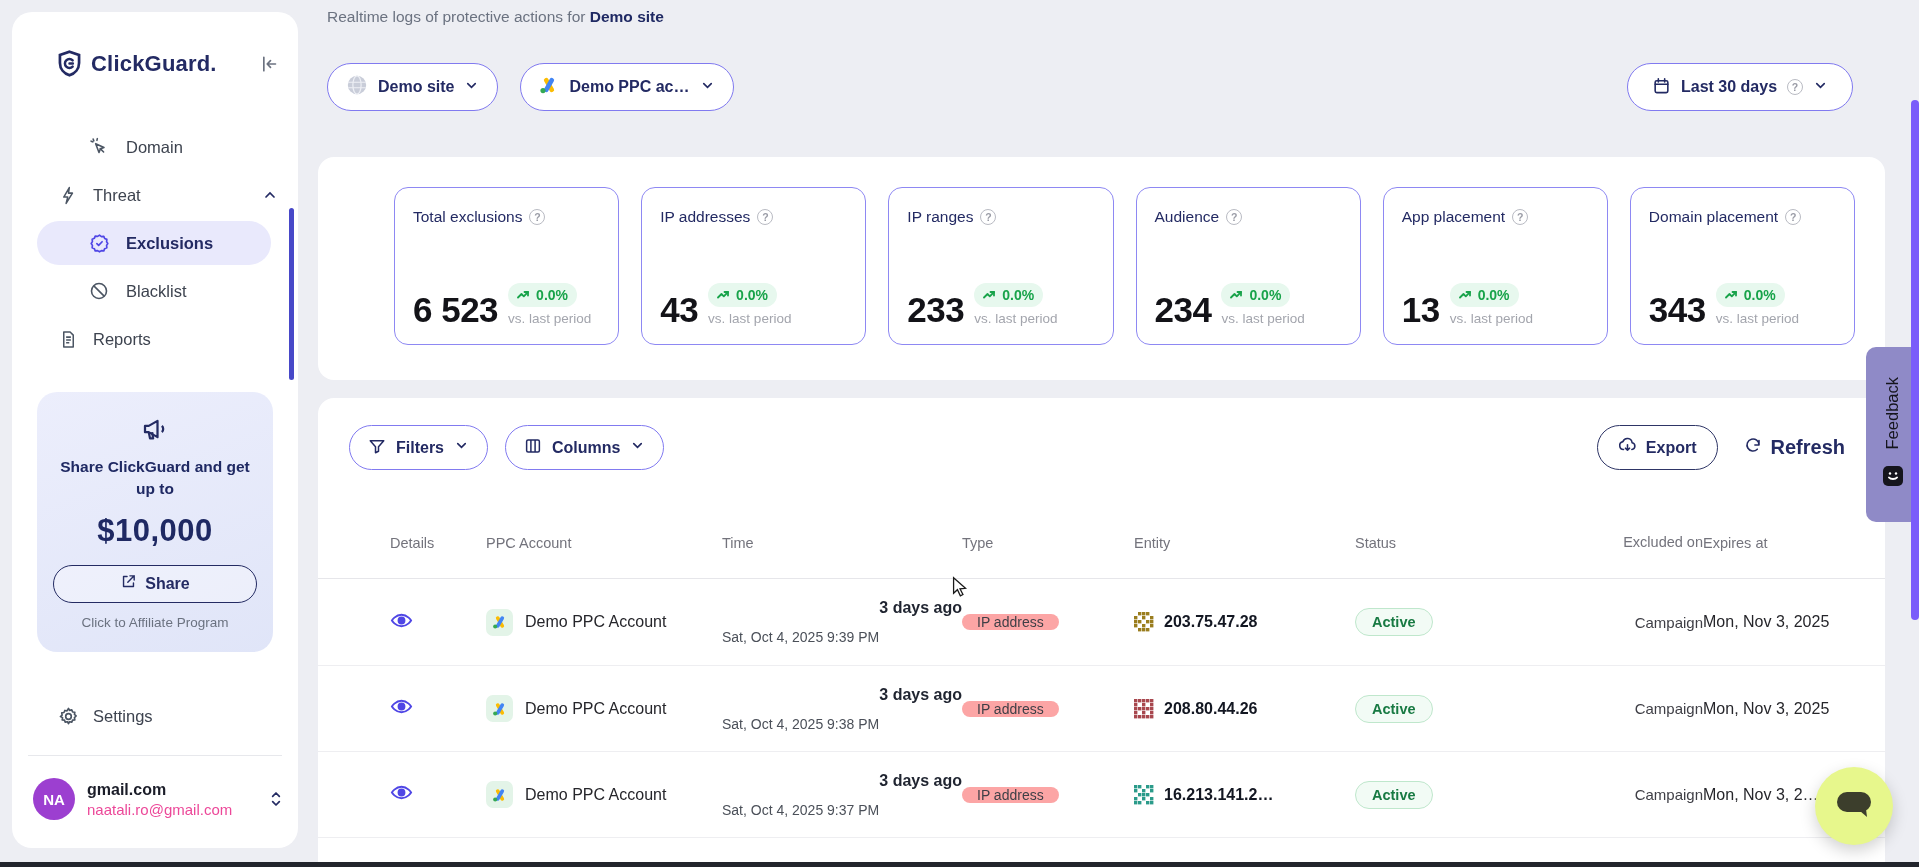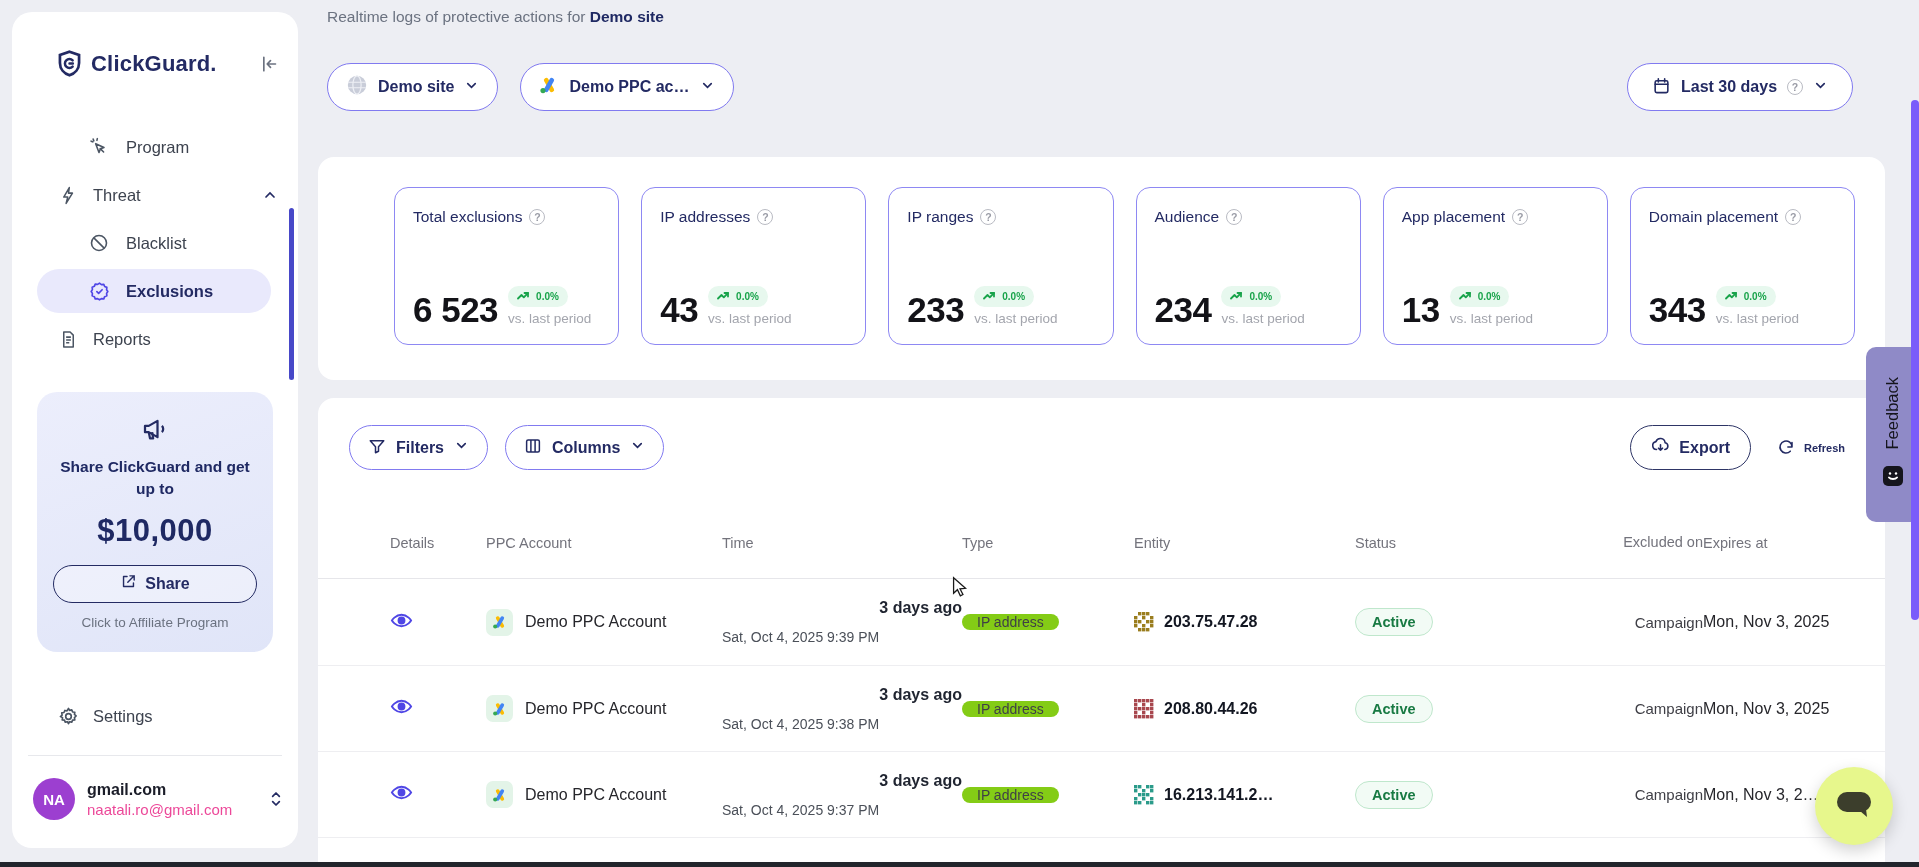--- a/index.html
+++ b/index.html
@@ -61,45 +61,45 @@
   .date-pill{ position:absolute; left:1627px; top:63px; width:226px; justify-content:center; }
 
   
   .stats-panel{ position:absolute; left:318px; top:157px; width:1567px; height:223px; background:#fff; border-radius:16px;padding-left:46px; }
   .stats-wrap{ display:flex; gap:22px; padding:30px; }
   .stat-card{ flex:1; height:158px; border:1.5px solid #8e88f3; border-radius:14px; padding:20px 18px 18px; display:flex; flex-direction:column; }
   .stat-title{ display:flex; align-items:center; gap:7px; font-size:15.5px; font-weight:500; color:#232a63; }
   .stat-bottom{ margin-top:auto; display:flex; align-items:flex-end; gap:10px; }
   .stat-value{ font-size:35px; font-weight:bold; color:#131318; letter-spacing:-.5px; line-height:.95; }
   .stat-badge{ display:inline-flex; align-items:center; gap:5px; background:#e7f8ee; border-radius:999px; padding:4px 9px;
-    color:var(--green); font-size:10px; font-weight:600; }
+    color:var(--green); font-size:14px; font-weight:600; }
   .stat-caption{ font-size:13.5px; color:#a3a5ad; margin-top:4px; }
   .help{ width:16px; height:16px; border-radius:50%; border:1.4px solid #b9bbc3; color:#9a9ca6; font-size:10.5px; font-weight:bold;
     display:inline-flex; align-items:center; justify-content:center; flex:none; }
 
   
   .table-panel{ position:absolute; left:318px; top:398px; width:1567px; height:470px; background:#fff; border-radius:16px 16px 0 0; overflow:hidden; }
   .toolbar{ display:flex; align-items:center; margin:27px 40px 0 31px; }
   .toolbar .pill{ height:45px; border-width:1.3px; }
   .tb-gap{ width:17px; }
   .export-btn{ margin-left:auto; height:45px; border:1.3px solid #2e3566; border-radius:999px; background:#fff;
     display:inline-flex; align-items:center; gap:9px; padding:0 20px; font-size:16px; font-weight:600; color:#242b63; cursor:pointer; }
-  .refresh-btn{ margin-left:26px; display:inline-flex; align-items:center; gap:9px; font-size:11px; font-weight:600; color:#242b63; cursor:pointer; }
+  .refresh-btn{ margin-left:26px; display:inline-flex; align-items:center; gap:9px; font-size:20px; font-weight:600; color:#242b63; cursor:pointer; }
 
   .t-head,.t-row{ display:grid; grid-template-columns:96px 236px 240px 172px 221px 221px 127px 1fr;
     align-items:center; padding:0 40px 0 72px; }
   .t-head{ margin-top:38px; height:71px; font-size:14.5px; color:#73737c; border-bottom:1px solid #e6e6ea; }
   .t-head .th-right{ text-align:right; } .t-head .th-wrap{ max-width:86px; margin-left:auto; line-height:1.35; text-align:right; }
   .t-row{ height:86px; font-size:16px; }
   .t-row + .t-row{ border-top:1px solid #eeeef1; }
   .cell-acc{ display:flex; align-items:center; gap:12px; color:#26262b; font-weight:500; }
   .acc-ic{ width:27px; height:27px; border-radius:7px; background:#e3f4e8; display:flex; align-items:center; justify-content:center; }
   .time-1{ color:#1f2430; font-weight:600;text-align:right; }
   .time-2{ color:#4b5059; font-size:14px; margin-top:12px; }
-  .type-badge{ display:inline-block; background:#84cc16; border-radius:999px; padding:0 15px; font-size:14px; color:#3f3f46; }
+  .type-badge{ display:inline-block; background:#fca5a5; border-radius:999px; padding:0 15px; font-size:14px; color:#3f3f46; }
   .cell-entity{ display:flex; align-items:center; gap:10px; font-weight:600; color:#131722; }
   .status-badge{ display:inline-block; border:1px solid #bfe7cc; background:#f2fbf5; border-radius:999px; padding:5px 16px;
     font-size:14.5px; font-weight:600; color:#187a43; }
   .cell-right{ text-align:right; color:#3f3f46; font-size:15px; }
   .cell-exp{ color:#26262b; white-space:nowrap; overflow:hidden; }
 
   
   .feedback-tab{ position:absolute; left:1866px; top:347px; width:53px; height:175px; background:#8f8ac7; border-radius:10px 0 0 10px;
     display:flex; flex-direction:column; align-items:center; justify-content:center; gap:14px; cursor:pointer; z-index:30; }
   .feedback-label{ writing-mode:vertical-rl; transform:rotate(180deg); font-size:16.5px; color:#15151d; }
@@ -129,52 +129,52 @@
   </div>
 
   <nav class="nav">
     <div class="nav-item lvl2">
       <span class="ic">
         <svg width="20" height="20" viewBox="0 0 24 24" fill="none" stroke="currentColor" stroke-width="1.9" stroke-linecap="round" stroke-linejoin="round">
             <path d="M8 8l10 4.5-4.2 1.6L12 18.5 8 8z"></path>
             <path d="M13.5 14l4 4M5 2.5l.8 2M2.5 5l2 .8M10 2l-.5 2"></path>
           </svg>
       </span>
-      <span class="lbl">Program</span>
+      <span class="lbl">Domain</span>
     </div>
     <div class="nav-item lvl1">
       <span class="ic">
         <svg width="19" height="19" viewBox="0 0 24 24" fill="none" stroke="currentColor" stroke-width="1.9" stroke-linejoin="round">
             <path d="M13 2L6 14h5l-2 8 8-13h-5l1-7z"></path>
           </svg>
       </span>
       <span class="lbl">Threat</span>
       <span class="chev">
         <svg width="16" height="16" viewBox="0 0 24 24" fill="none" stroke="currentColor" stroke-width="2.6" stroke-linecap="round">
             <path d="M6 15l6-6 6 6"></path>
           </svg>
       </span>
+    </div>
+    <div class="nav-item lvl2 active">
+      <span class="ic">
+        <svg width="21" height="21" viewBox="0 0 24 24" fill="none" stroke="currentColor" stroke-width="1.9" stroke-linecap="round" stroke-linejoin="round">
+            <path d="M12 2.5l2.2 1.6 2.7-.3 1 2.5 2.5 1-.3 2.7L21.5 12l-1.4 2.2.3 2.7-2.5 1-1 2.5-2.7-.3L12 21.5l-2.2-1.4-2.7.3-1-2.5-2.5-1 .3-2.7L2.5 12l1.4-2.2-.3-2.7 2.5-1 1-2.5 2.7.3z"></path>
+            <path d="M9 12.2l2 2 4-4.2"></path>
+          </svg>
+      </span>
+      <span class="lbl">Exclusions</span>
     </div>
     <div class="nav-item lvl2">
       <span class="ic">
         <svg width="20" height="20" viewBox="0 0 24 24" fill="none" stroke="currentColor" stroke-width="1.9">
             <circle cx="12" cy="12" r="9"></circle>
             <path d="M5.8 5.8l12.4 12.4"></path>
           </svg>
       </span>
       <span class="lbl">Blacklist</span>
-    </div>
-    <div class="nav-item lvl2 active">
-      <span class="ic">
-        <svg width="21" height="21" viewBox="0 0 24 24" fill="none" stroke="currentColor" stroke-width="1.9" stroke-linecap="round" stroke-linejoin="round">
-            <path d="M12 2.5l2.2 1.6 2.7-.3 1 2.5 2.5 1-.3 2.7L21.5 12l-1.4 2.2.3 2.7-2.5 1-1 2.5-2.7-.3L12 21.5l-2.2-1.4-2.7.3-1-2.5-2.5-1 .3-2.7L2.5 12l1.4-2.2-.3-2.7 2.5-1 1-2.5 2.7.3z"></path>
-            <path d="M9 12.2l2 2 4-4.2"></path>
-          </svg>
-      </span>
-      <span class="lbl">Exclusions</span>
     </div>
     <div class="nav-item lvl1">
       <span class="ic">
         <svg width="19" height="19" viewBox="0 0 24 24" fill="none" stroke="currentColor" stroke-width="1.9" stroke-linejoin="round">
             <path d="M6 2.5h8l4 4V21.5H6z"></path>
             <path d="M9 9h6M9 12.5h6M9 16h4"></path>
           </svg>
       </span>
       <span class="lbl">Reports</span>
     </div>

